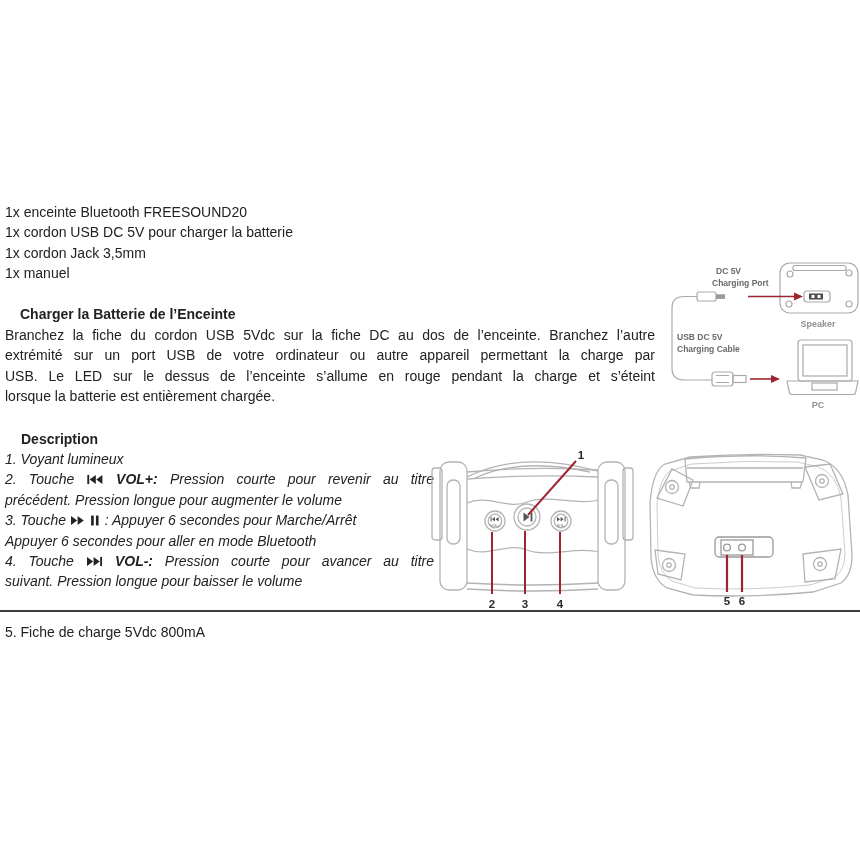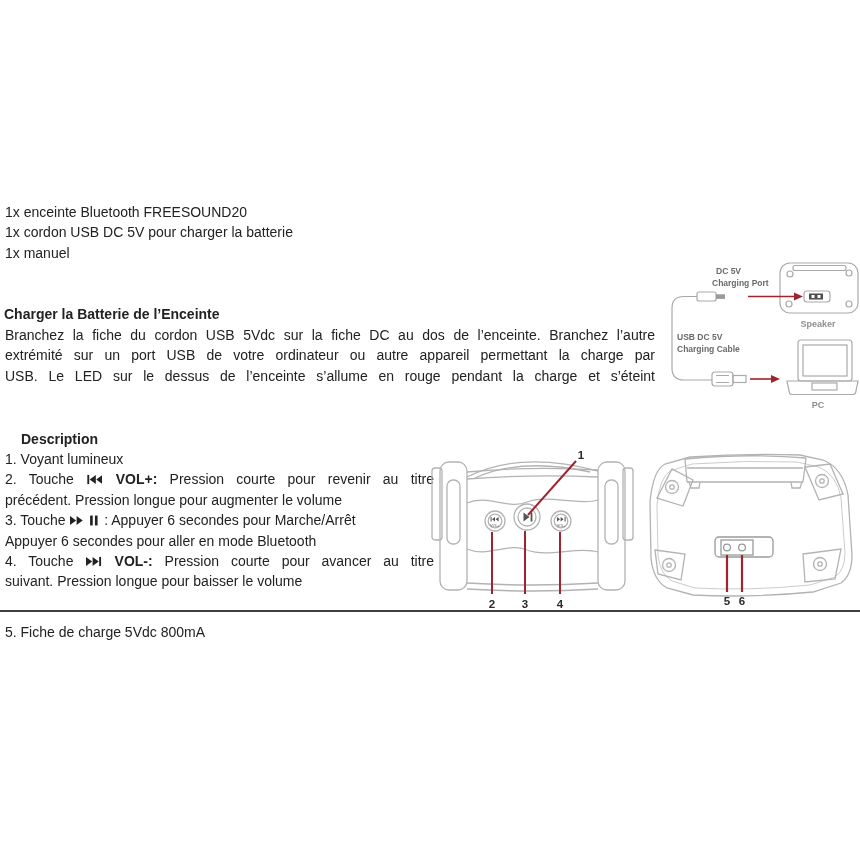--- a/index.html
+++ b/index.html
@@ -19,32 +19,34 @@
   .diag { position:absolute; }
   .dlab { font-size:8.5px; font-weight:bold; fill:#6a6a6a; font-family:"Liberation Sans",sans-serif; }
   .glab { font-size:9px; font-weight:bold; fill:#8f8f8f; font-family:"Liberation Sans",sans-serif; }
 </style>
 </head>
 <body>
 
 <div class="abs tblock" style="left:5px; top:202px; width:440px;">
   <div class="line">1x enceinte Bluetooth FREESOUND20</div>
   <div class="line">1x cordon USB DC 5V pour charger la batterie</div>
+  <div class="line">1x cordon Jack 3,5mm</div>
   <div class="line">1x manuel</div>
 </div>
 
-<div class="abs tblock bold-head" style="left:4px; top:304px;">Charger la Batterie de l’Enceinte</div>
+<div class="abs tblock bold-head" style="left:20px; top:304px;">Charger la Batterie de l’Enceinte</div>
 <div class="abs tblock" style="left:5px; top:325px; width:650px;">
   <div class="line jline">Branchez la fiche du cordon USB 5Vdc sur la fiche DC au dos de l’enceinte. Branchez l’autre</div>
   <div class="line jline">extrémité sur un port USB de votre ordinateur ou autre appareil permettant la charge par</div>
   <div class="line jline">USB. Le LED sur le dessus de l’enceinte s’allume en rouge pendant la charge et s’éteint</div>
+  <div class="line">lorsque la batterie est entièrement chargée.</div>
 </div>
 
 <div class="abs tblock bold-head" style="left:21px; top:429px;">Description</div>
-<div class="abs tblock" style="left:5px; top:449px; width:429px;">
+<div class="abs tblock" style="left:5px; top:449px; width:429px;font-style:italic;">
   <div class="line"><span>1. Voyant lumineux</span></div>
   <div class="line jline"><span>2. Touche </span><span class="mi"><svg viewBox="0 0 14 10">
           <rect x="0.3" y="0.8" width="1.7" height="8.4" fill="#222"></rect>
           <polygon points="8,0.8 8,9.2 2.4,5" fill="#222"></polygon>
           <polygon points="14,0.8 14,9.2 8.4,5" fill="#222"></polygon>
         </svg></span><span> </span><span class="b">VOL+:</span><span> Pression courte pour revenir au titre</span></div>
   <div class="line"><span>précédent. Pression longue pour augmenter le volume</span></div>
   <div class="line"><span>3. Touche </span><span class="mi"><svg viewBox="0 0 12 10">
           <polygon points="0,0.8 0,9.2 5.6,5" fill="#222"></polygon>
           <polygon points="6,0.8 6,9.2 11.6,5" fill="#222"></polygon>

